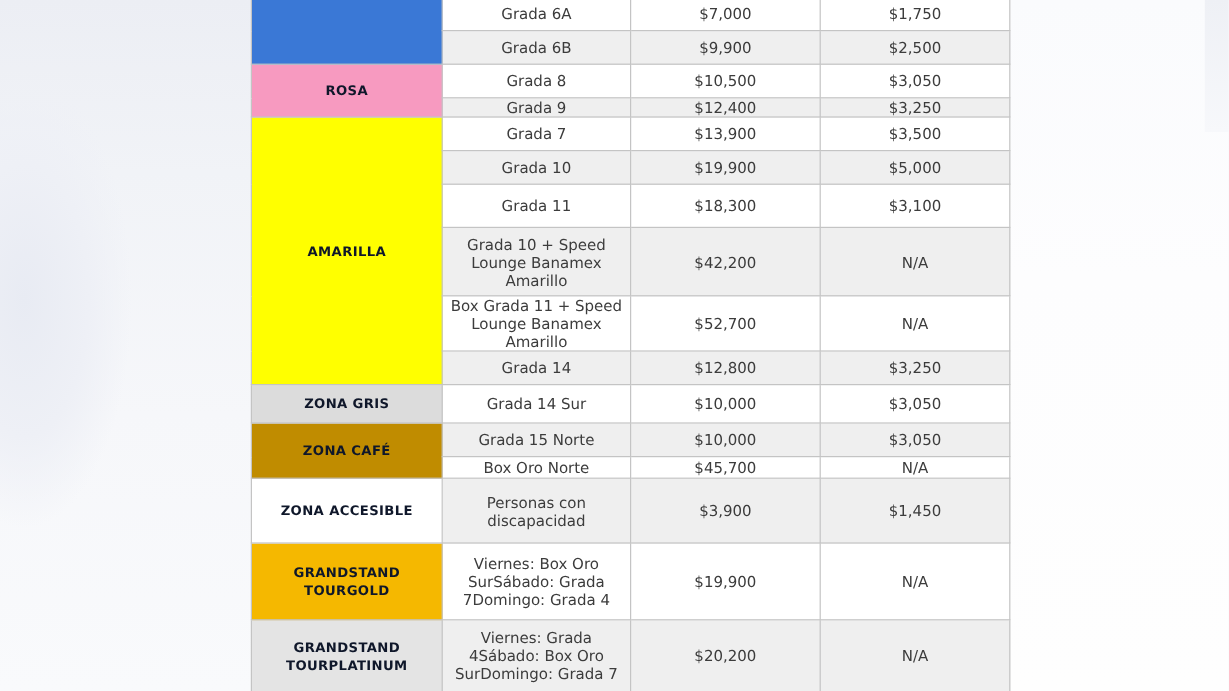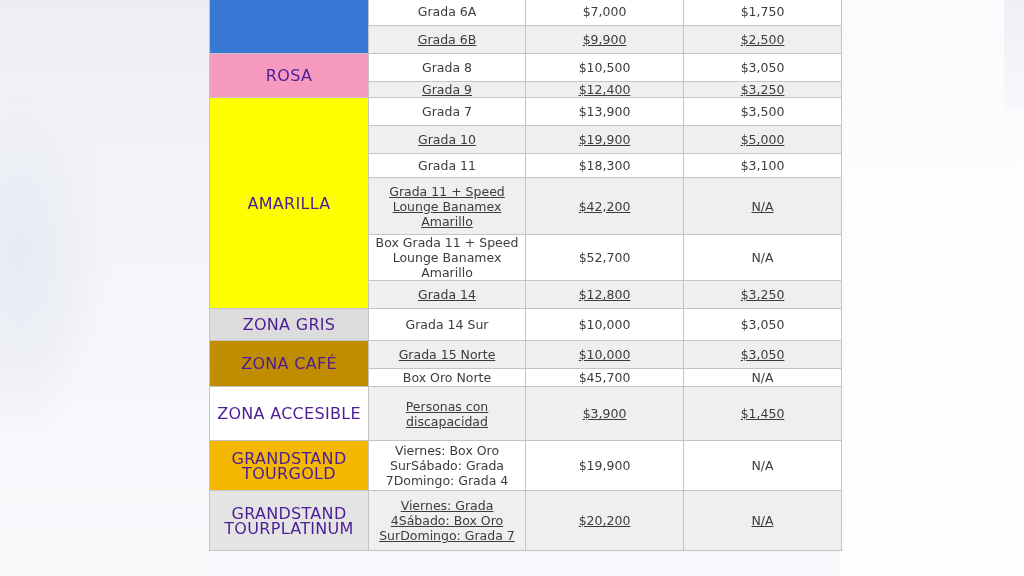--- a/index.html
+++ b/index.html
@@ -32,25 +32,25 @@
     border:1px solid #c4c4c4;
     text-align:center; vertical-align:middle;
     padding:0 6px; line-height:15px;
     box-sizing:border-box;
   }
   col.c-zone { width:159px; }
   col.c-grada { width:157px; }
   col.c-price { width:158px; }
   col.c-child { width:158px; }
   td.zone {
-    font-weight:normal; font-size:16px; color:#4c1d95;
+    font-weight:bold; font-size:11px; color:#0f172a;
     letter-spacing:0.3px; line-height:15px;
   }
   tr.white td.cell { background:#ffffff; }
-  tr.grey td.cell { background:#efefef;text-decoration:underline; }
+  tr.grey td.cell { background:#efefef; }
 </style>
 </head>
 <body>
 
 <div class="bg-left"></div>
 <div class="bg-right">
     <div class="ghost"></div>
   </div>
 
 <table class="prices">
@@ -90,27 +90,27 @@
       <td class="zone" rowspan="6" style="background:#ffff00">AMARILLA</td>
       <td class="cell">Grada 7</td>
       <td class="cell">$13,900</td>
       <td class="cell">$3,500</td>
     </tr>
     <tr class="grey" style="height:28px">
       <td class="cell">Grada 10</td>
       <td class="cell">$19,900</td>
       <td class="cell">$5,000</td>
     </tr>
-    <tr class="white" style="height:24px">
+    <tr class="white" style="height:36px">
       <td class="cell">Grada 11</td>
       <td class="cell">$18,300</td>
       <td class="cell">$3,100</td>
     </tr>
     <tr class="grey" style="height:57px">
-      <td class="cell">Grada 11 + Speed Lounge Banamex Amarillo</td>
+      <td class="cell">Grada 10 + Speed Lounge Banamex Amarillo</td>
       <td class="cell">$42,200</td>
       <td class="cell">N/A</td>
     </tr>
     <tr class="white" style="height:42px">
       <td class="cell">Box Grada 11 + Speed Lounge Banamex Amarillo</td>
       <td class="cell">$52,700</td>
       <td class="cell">N/A</td>
     </tr>
     <tr class="grey" style="height:28px">
       <td class="cell">Grada 14</td>
@@ -137,21 +137,21 @@
       <td class="cell">N/A</td>
     </tr>
 
     <tr class="grey" style="height:54px">
       <td class="zone" style="background:#ffffff">ZONA ACCESIBLE</td>
       <td class="cell">Personas con discapacidad</td>
       <td class="cell">$3,900</td>
       <td class="cell">$1,450</td>
     </tr>
 
-    <tr class="white" style="height:50px">
+    <tr class="white" style="height:64px">
       <td class="zone" style="background:#f5b800">GRANDSTAND TOURGOLD</td>
       <td class="cell">Viernes: Box Oro SurSábado: Grada 7Domingo: Grada 4</td>
       <td class="cell">$19,900</td>
       <td class="cell">N/A</td>
     </tr>
 
     <tr class="grey" style="height:60px">
       <td class="zone" style="background:#e4e4e4">GRANDSTAND TOURPLATINUM</td>
       <td class="cell">Viernes: Grada 4Sábado: Box Oro SurDomingo: Grada 7</td>
       <td class="cell">$20,200</td>

